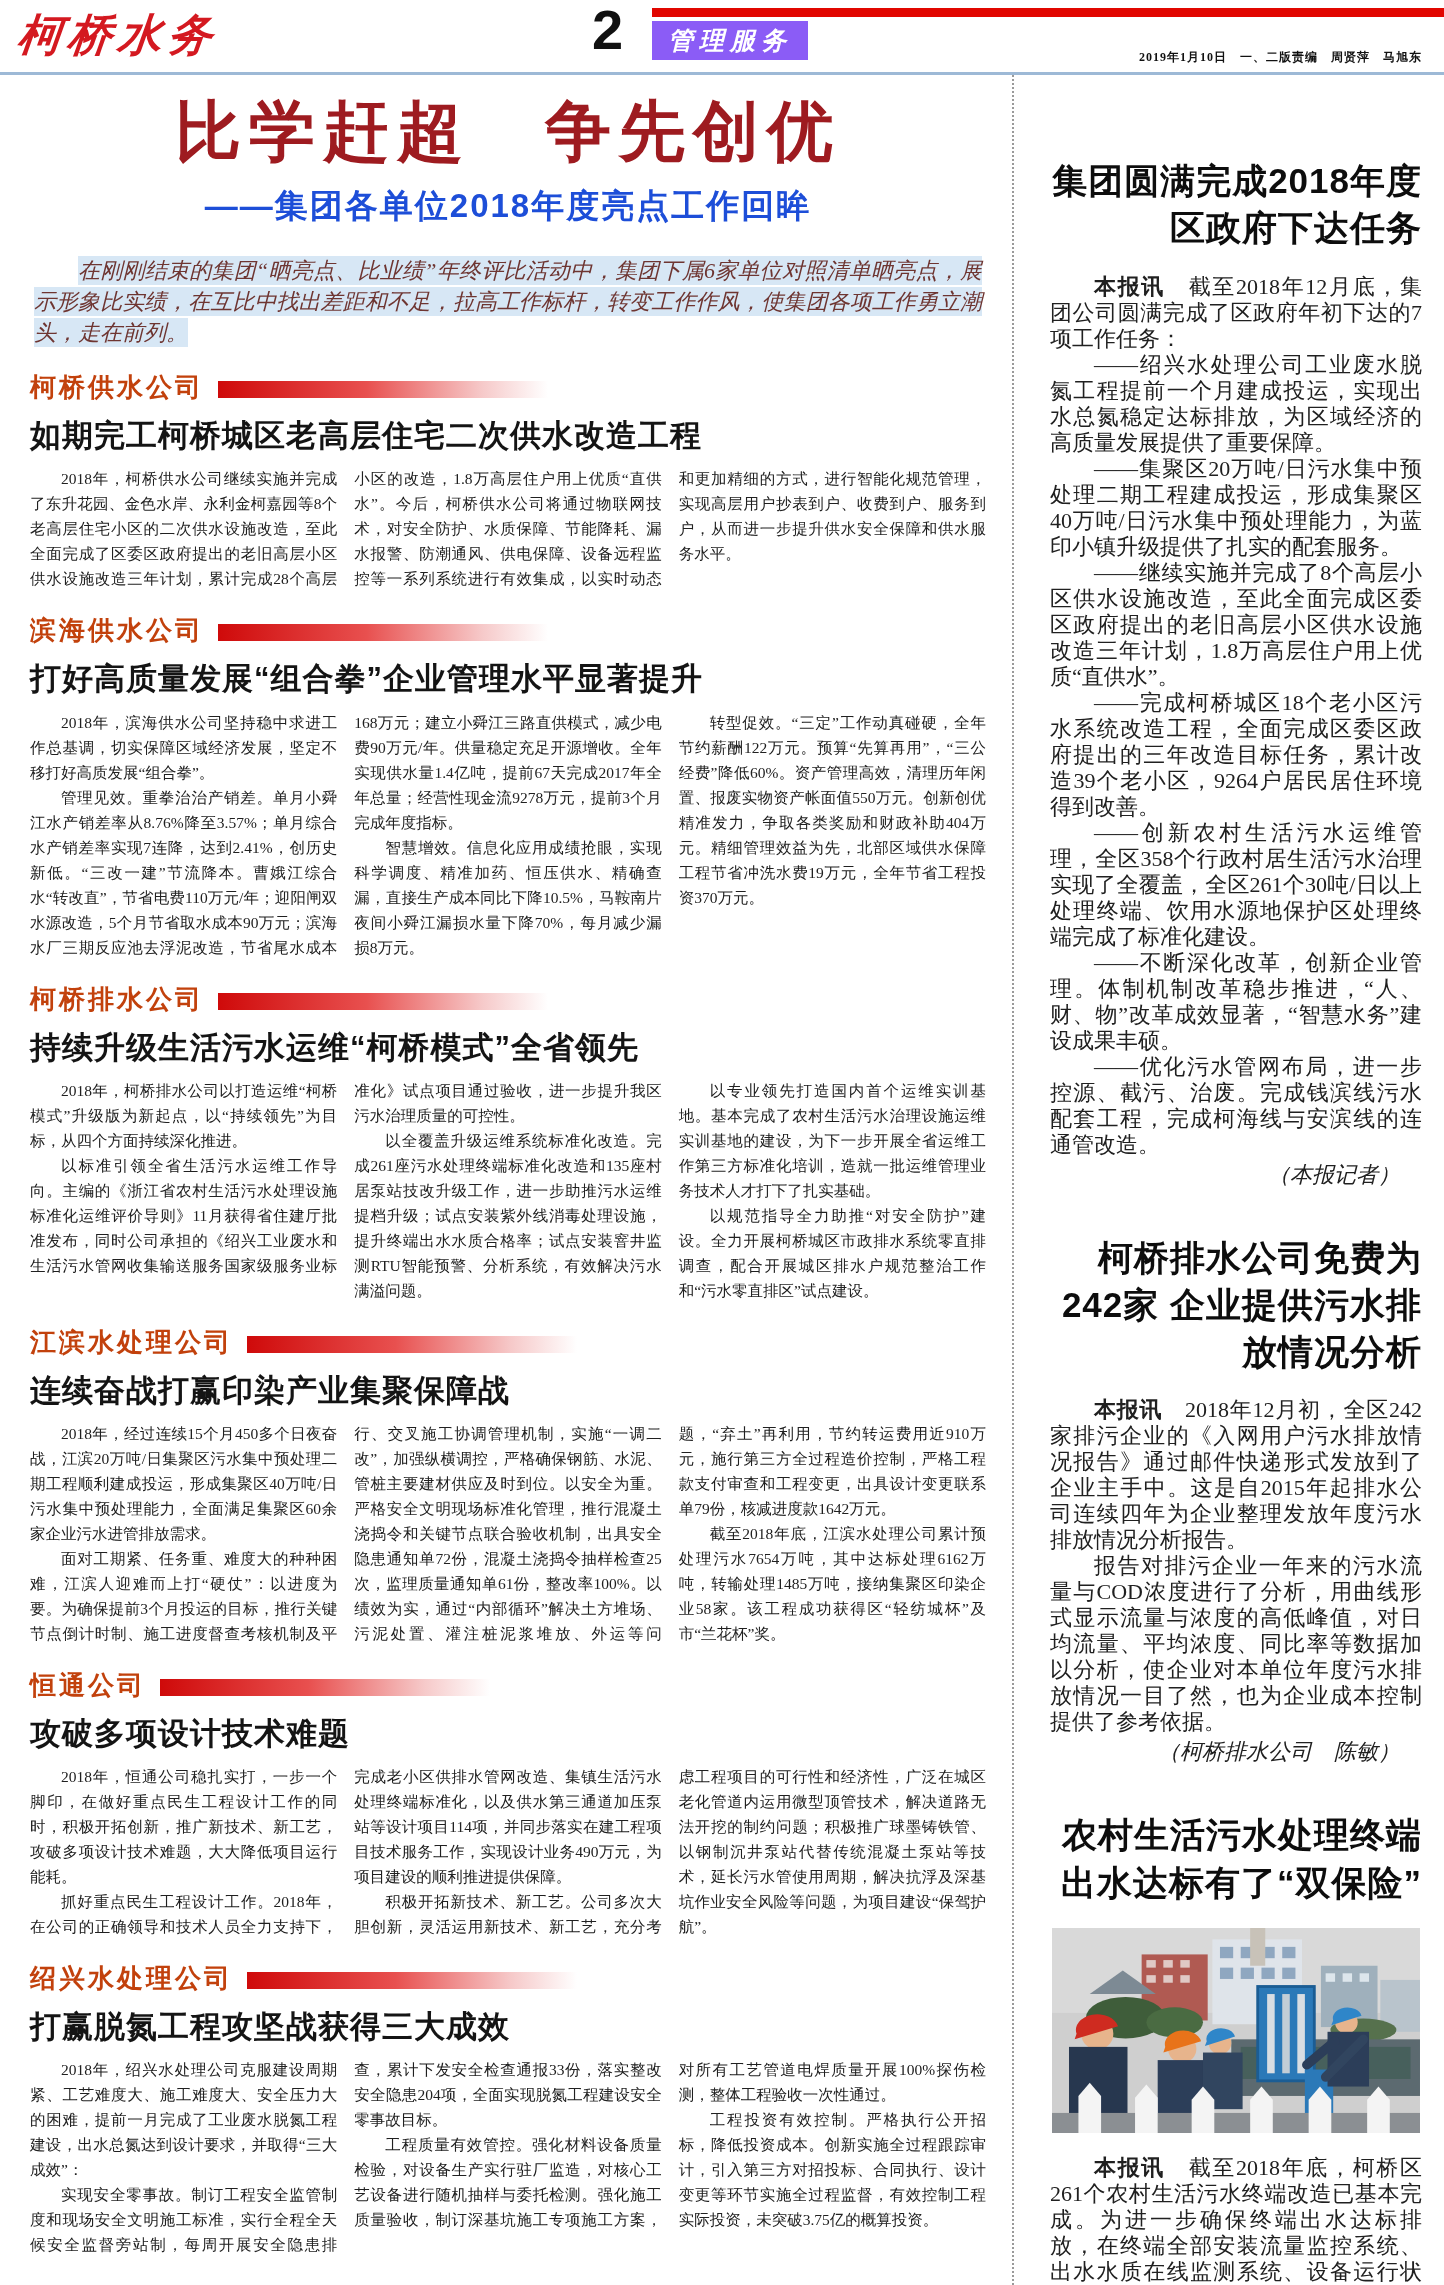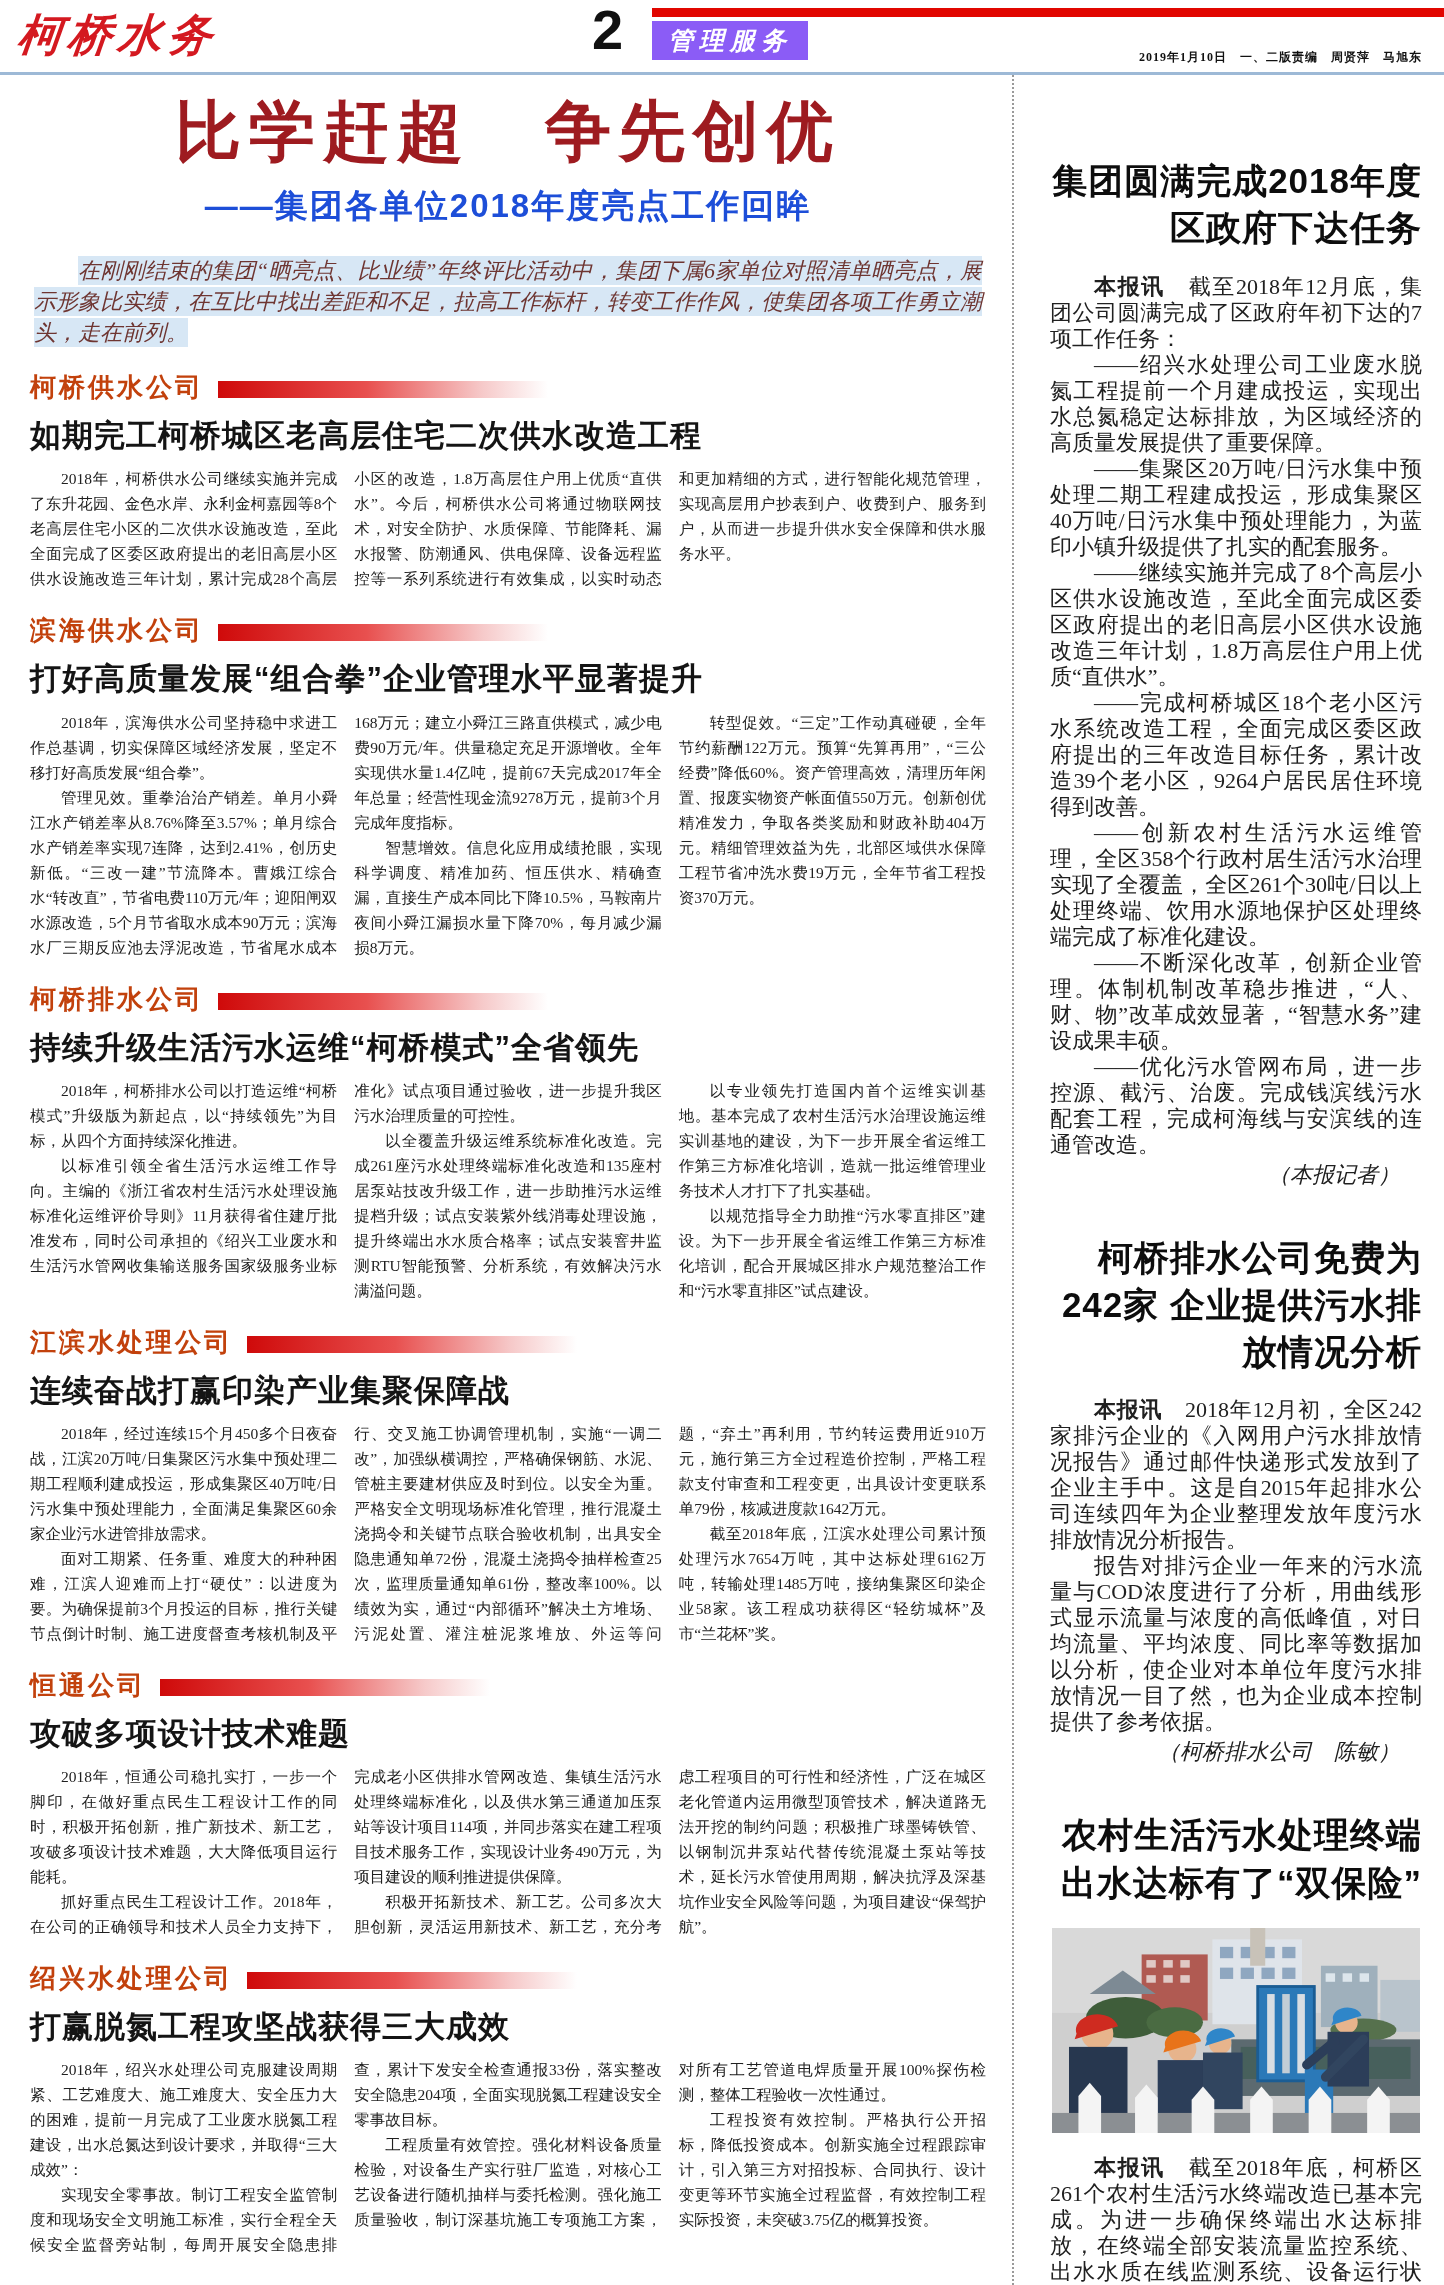--- a/index.html
+++ b/index.html
@@ -147,21 +147,21 @@
         <div class="co-label-row">
           <span class="co-label">柯桥排水公司</span>
           <span class="label-bar"></span>
         </div>
         <h3 class="co-head">持续升级生活污水运维“柯桥模式”全省领先</h3>
         <div class="co-body">
           <p>2018年，柯桥排水公司以打造运维“柯桥模式”升级版为新起点，以“持续领先”为目标，从四个方面持续深化推进。</p>
           <p>以标准引领全省生活污水运维工作导向。主编的《浙江省农村生活污水处理设施标准化运维评价导则》11月获得省住建厅批准发布，同时公司承担的《绍兴工业废水和生活污水管网收集输送服务国家级服务业标准化》试点项目通过验收，进一步提升我区污水治理质量的可控性。</p>
           <p>以全覆盖升级运维系统标准化改造。完成261座污水处理终端标准化改造和135座村居泵站技改升级工作，进一步助推污水运维提档升级；试点安装紫外线消毒处理设施，提升终端出水水质合格率；试点安装窨井监测RTU智能预警、分析系统，有效解决污水满溢问题。</p>
           <p>以专业领先打造国内首个运维实训基地。基本完成了农村生活污水治理设施运维实训基地的建设，为下一步开展全省运维工作第三方标准化培训，造就一批运维管理业务技术人才打下了扎实基础。</p>
-          <p>以规范指导全力助推“污水零直排区”建设。为下一步开展全省运维工作第三方标准化培训，配合开展城区排水户规范整治工作和“污水零直排区”试点建设。</p>
+          <p>以规范指导全力助推“对安全防护”建设。全力开展柯桥城区市政排水系统零直排调查，配合开展城区排水户规范整治工作和“污水零直排区”试点建设。</p>
         </div>
       </div>
 
       <div class="co-sec">
         <div class="co-label-row">
           <span class="co-label">江滨水处理公司</span>
           <span class="label-bar"></span>
         </div>
         <h3 class="co-head">连续奋战打赢印染产业集聚保障战</h3>
         <div class="co-body">

